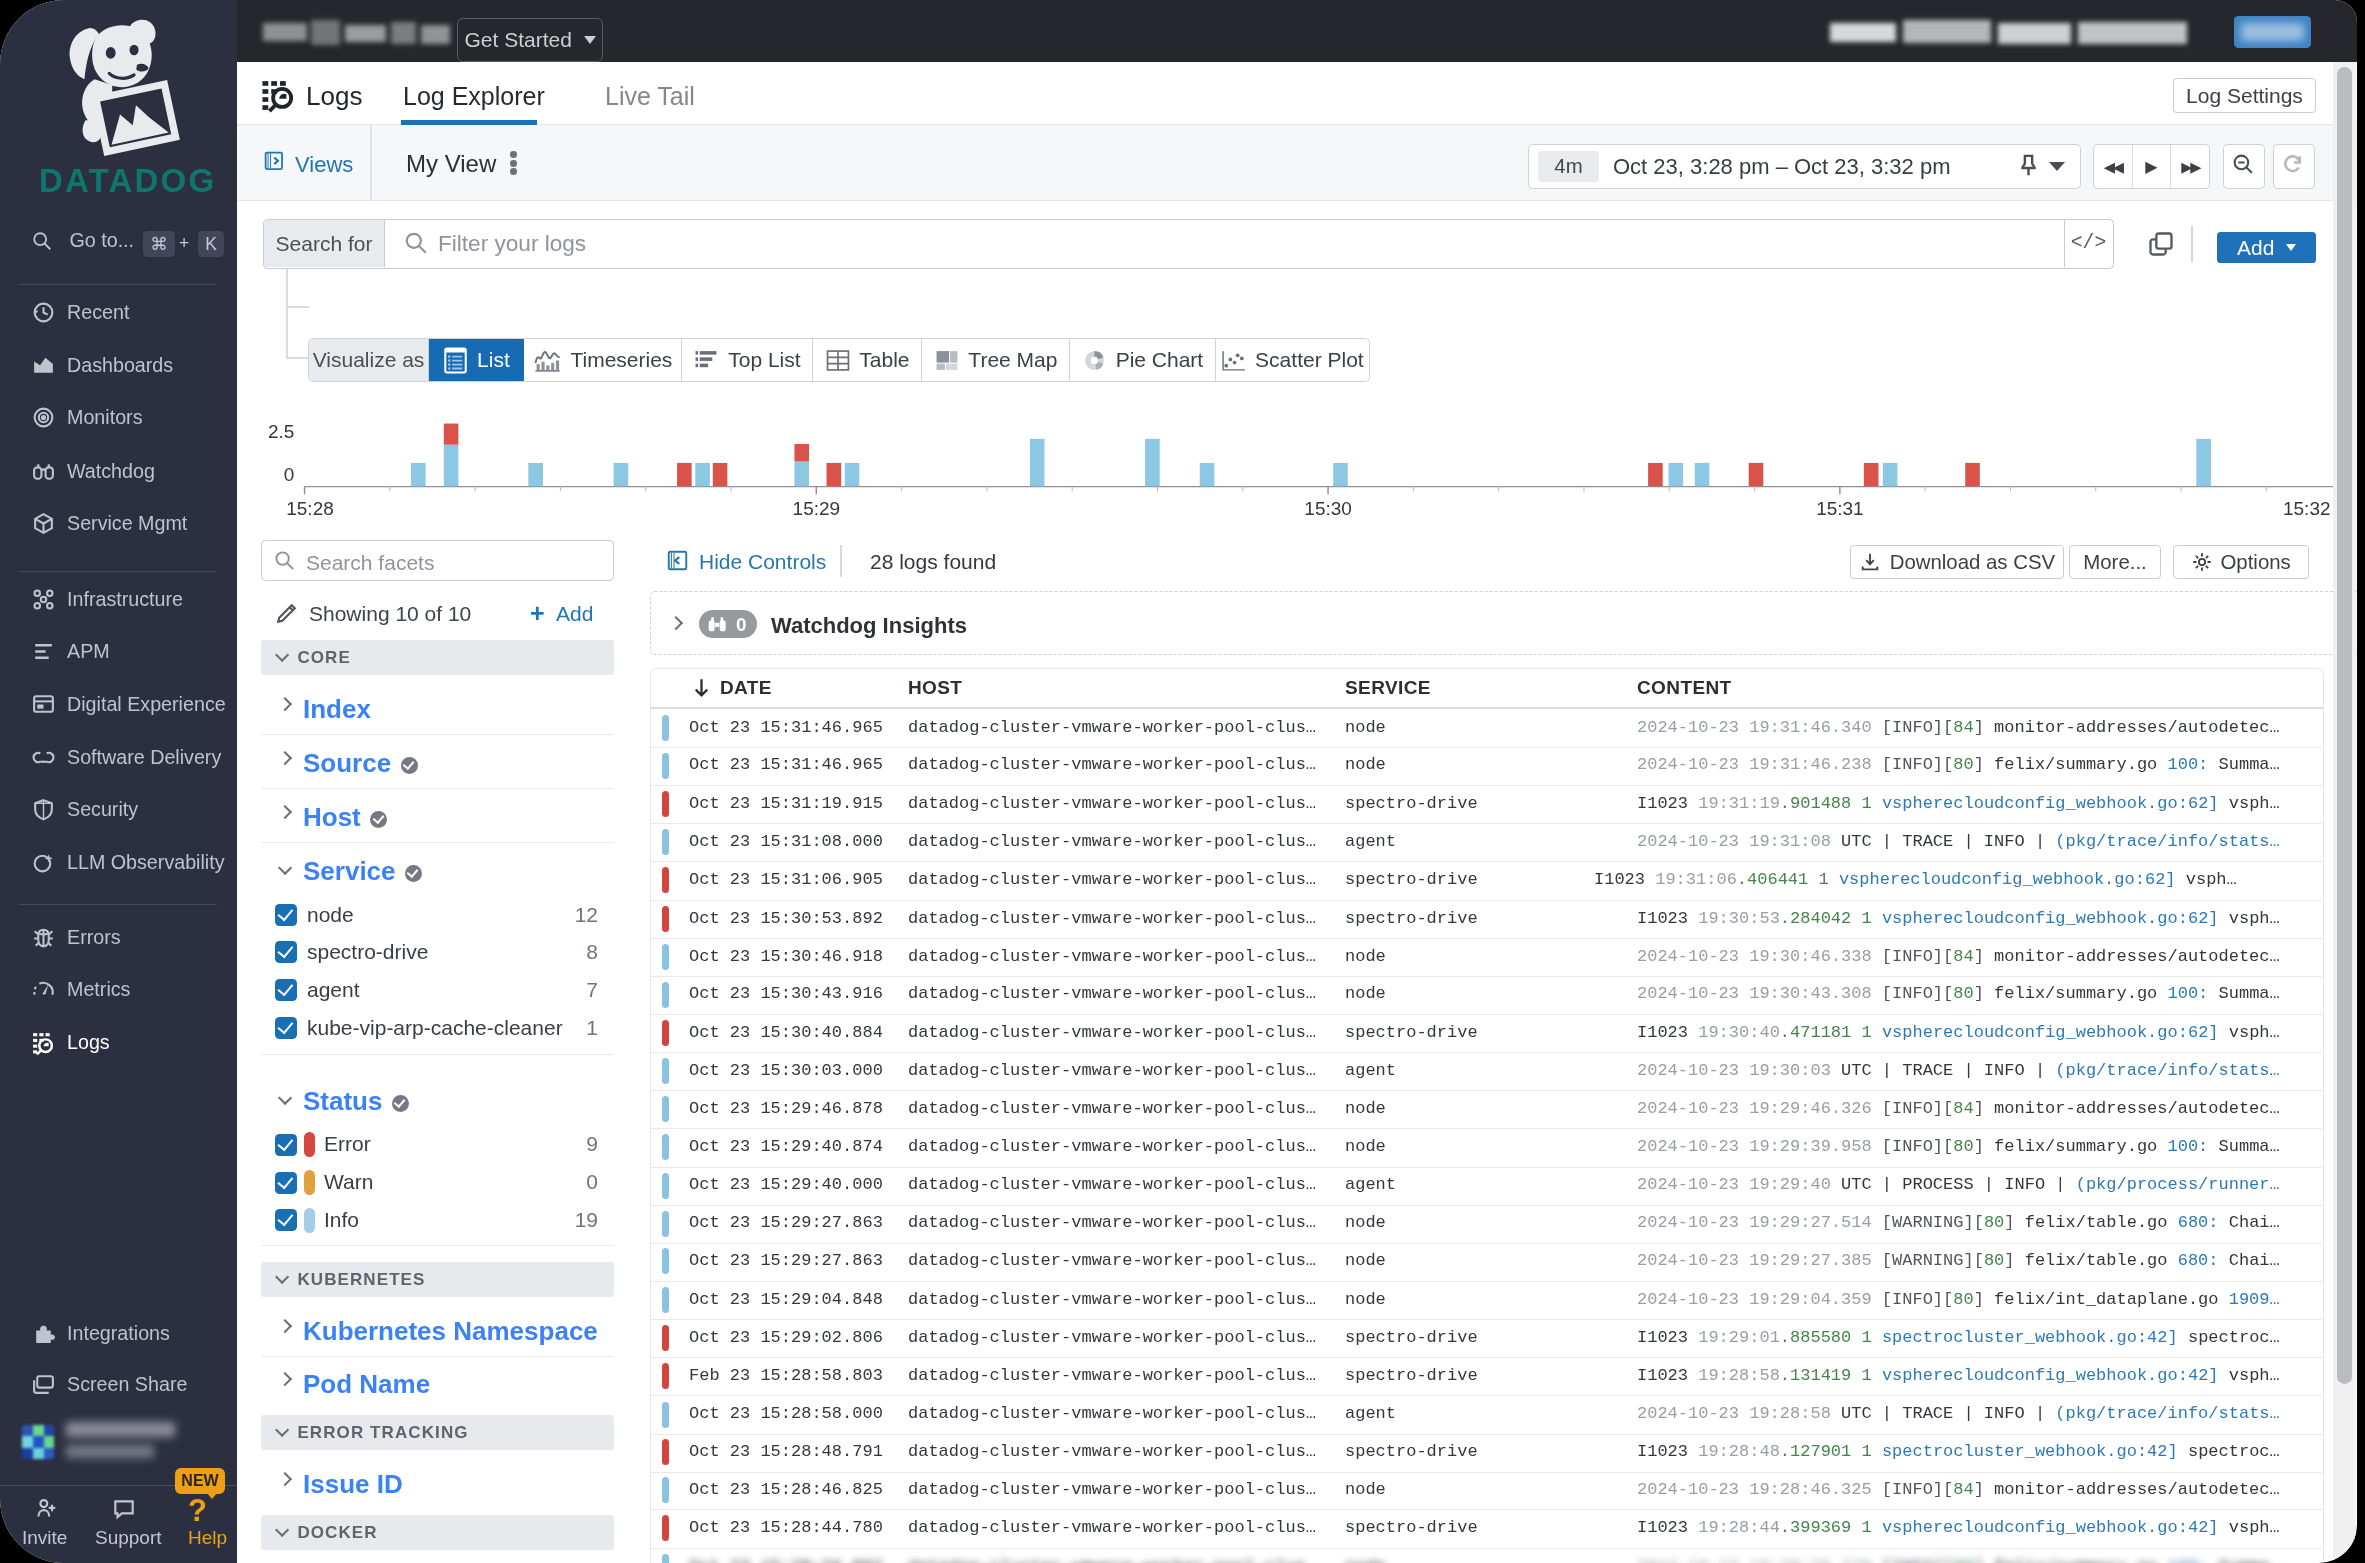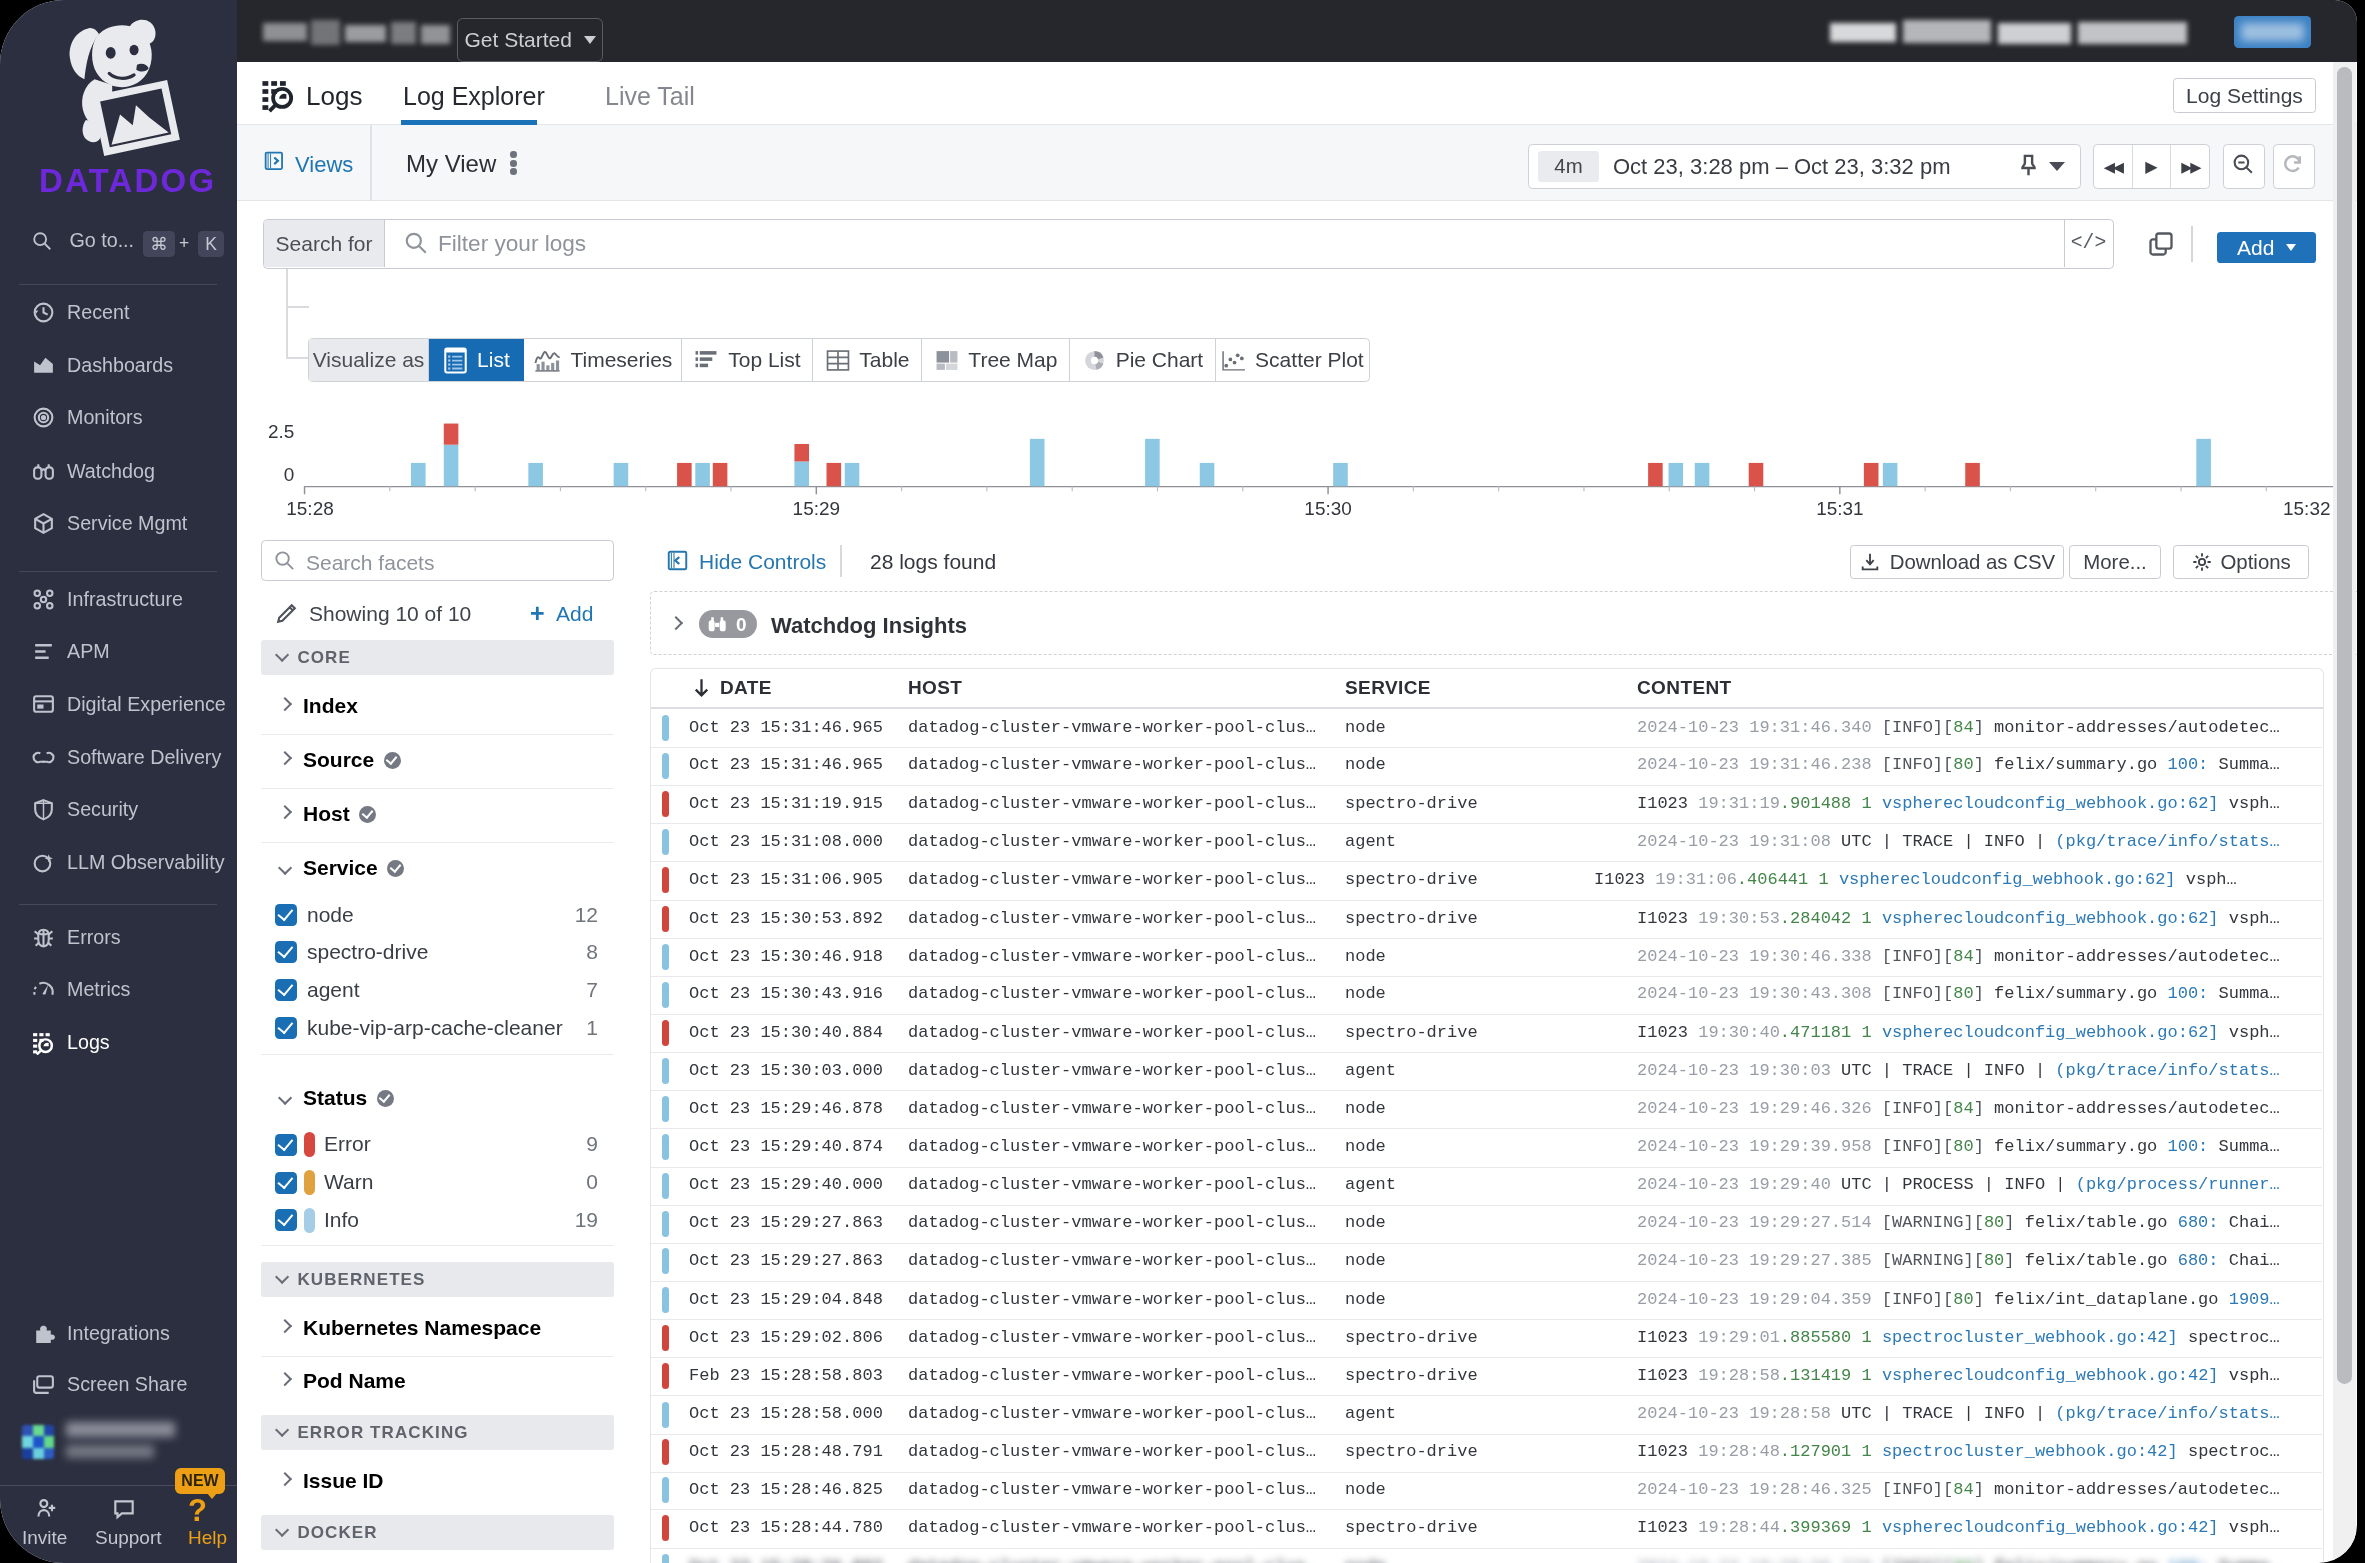--- a/index.html
+++ b/index.html
@@ -12,21 +12,21 @@
 .nav svg{vertical-align:middle;margin-right:11px}
 .nav span{vertical-align:middle}
 .sdiv{position:absolute;left:0;width:237px;height:0.7px;background:#454859}
 .mono{font-family:"Liberation Mono",monospace}
 .g{color:#989da6}.gr{color:#44854a}.bl{color:#2d79b5}.dk{color:#33363d}.dm{color:#50545c}
 .btn{position:absolute;border:1.5px solid #c8cbd1;border-radius:3.6px;background:#fff;color:#3c4047;font-size:20.4px;display:flex;align-items:center;justify-content:center;white-space:nowrap}
 .band{position:absolute;left:261px;width:353px;height:35px;background:#e8e9ec;border-radius:2.9px;color:#5f636c;font-size:17px;font-weight:bold;letter-spacing:1.1px;display:flex;align-items:center}
 .chev{display:inline-block;width:10.2px;height:10.2px;border-right:2.2px solid #696d77;border-bottom:2.2px solid #696d77}
 .chevR{transform:rotate(-45deg)}
 .chevD{transform:rotate(45deg)}
-.fhead{position:absolute;color:#000000;font-size:21px;font-weight:bold;white-space:nowrap}
+.fhead{position:absolute;color:#3b82f6;font-size:26px;font-weight:bold;white-space:nowrap}
 .badge{display:inline-block;width:17px;height:17px;border-radius:50%;background:#757983;position:relative;vertical-align:-2.2px;margin-left:9.5px}
 .badge:after{content:"";position:absolute;left:4.4px;top:2.2px;width:5.1px;height:8px;border-right:2.2px solid #fff;border-bottom:2.2px solid #fff;transform:rotate(40deg)}
 .cb{position:absolute;width:22px;height:22px;background:#1a6fb4;border-radius:4.4px}
 .cb:after{content:"";position:absolute;left:5.8px;top:2.2px;width:6.6px;height:11.7px;border-right:2.9px solid #fff;border-bottom:2.9px solid #fff;transform:rotate(40deg)}
 .flabel{position:absolute;font-size:21px;color:#393d45;white-space:nowrap}
 .fcount{position:absolute;font-size:21px;color:#70747c;text-align:right;width:44px}
 .fline{position:absolute;left:261px;width:353px;height:0.7px;background:#e9ebee}
 .pill{position:absolute;width:11px;height:25px;border-radius:5.8px}
 .hrow{position:absolute;white-space:nowrap;font-size:17px}
 .th{position:absolute;font-size:19px;font-weight:bold;color:#2c2f36;letter-spacing:0.4px}
@@ -75,21 +75,21 @@
   <rect x="38" y="52" width="48" height="37" fill="#2c2f3f" stroke="#e9eaee" stroke-width="5"></rect>
   <path d="M42 85 L52 66 L59 75 L64 62 L71 72 L82 85 Z" fill="#e9eaee"></path>
  </g>
  <g fill="#2c2f3f">
   <ellipse cx="45" cy="26" rx="3.4" ry="4"></ellipse>
   <ellipse cx="61" cy="24" rx="3.1" ry="3.6"></ellipse>
   <path d="M63 34 C66 32.5 70 33.5 71 36.5 C69.5 39 65 39.5 62.5 37.5 Z"></path>
  </g>
  <path d="M44 40 C48 44 56 44.5 61 41" fill="none" stroke="#2c2f3f" stroke-width="2.2" stroke-linecap="round"></path>
 </svg>
-<div class="a" style="left:39px;top:162px;width:175px;color:#6d28d9;font-size:33px;font-weight:bold;letter-spacing:2.2px">DATADOG</div>
+<div class="a" style="left:39px;top:162px;width:175px;color:#0f766e;font-size:33px;font-weight:bold;letter-spacing:2.2px">DATADOG</div>
 
 <div class="nav" style="top:228px">
  <svg width="22" height="22" viewBox="0 0 24 24" fill="none" stroke="#bfc3cd" stroke-width="2">
         <circle cx="10" cy="10" r="6.5"></circle>
         <path d="M15 15 L21 21"></path>
       </svg>
  <span>Go to...</span>
 </div>
 <div class="a" style="left:143px;top:231px;width:32px;height:26px;background:#43465a;border-radius:4.4px;color:#c6c9d2;font-size:17.5px;text-align:center;line-height:26px">⌘</div>
 <div class="a" style="left:179px;top:233px;color:#c6c9d2;font-size:17.5px">+</div>

